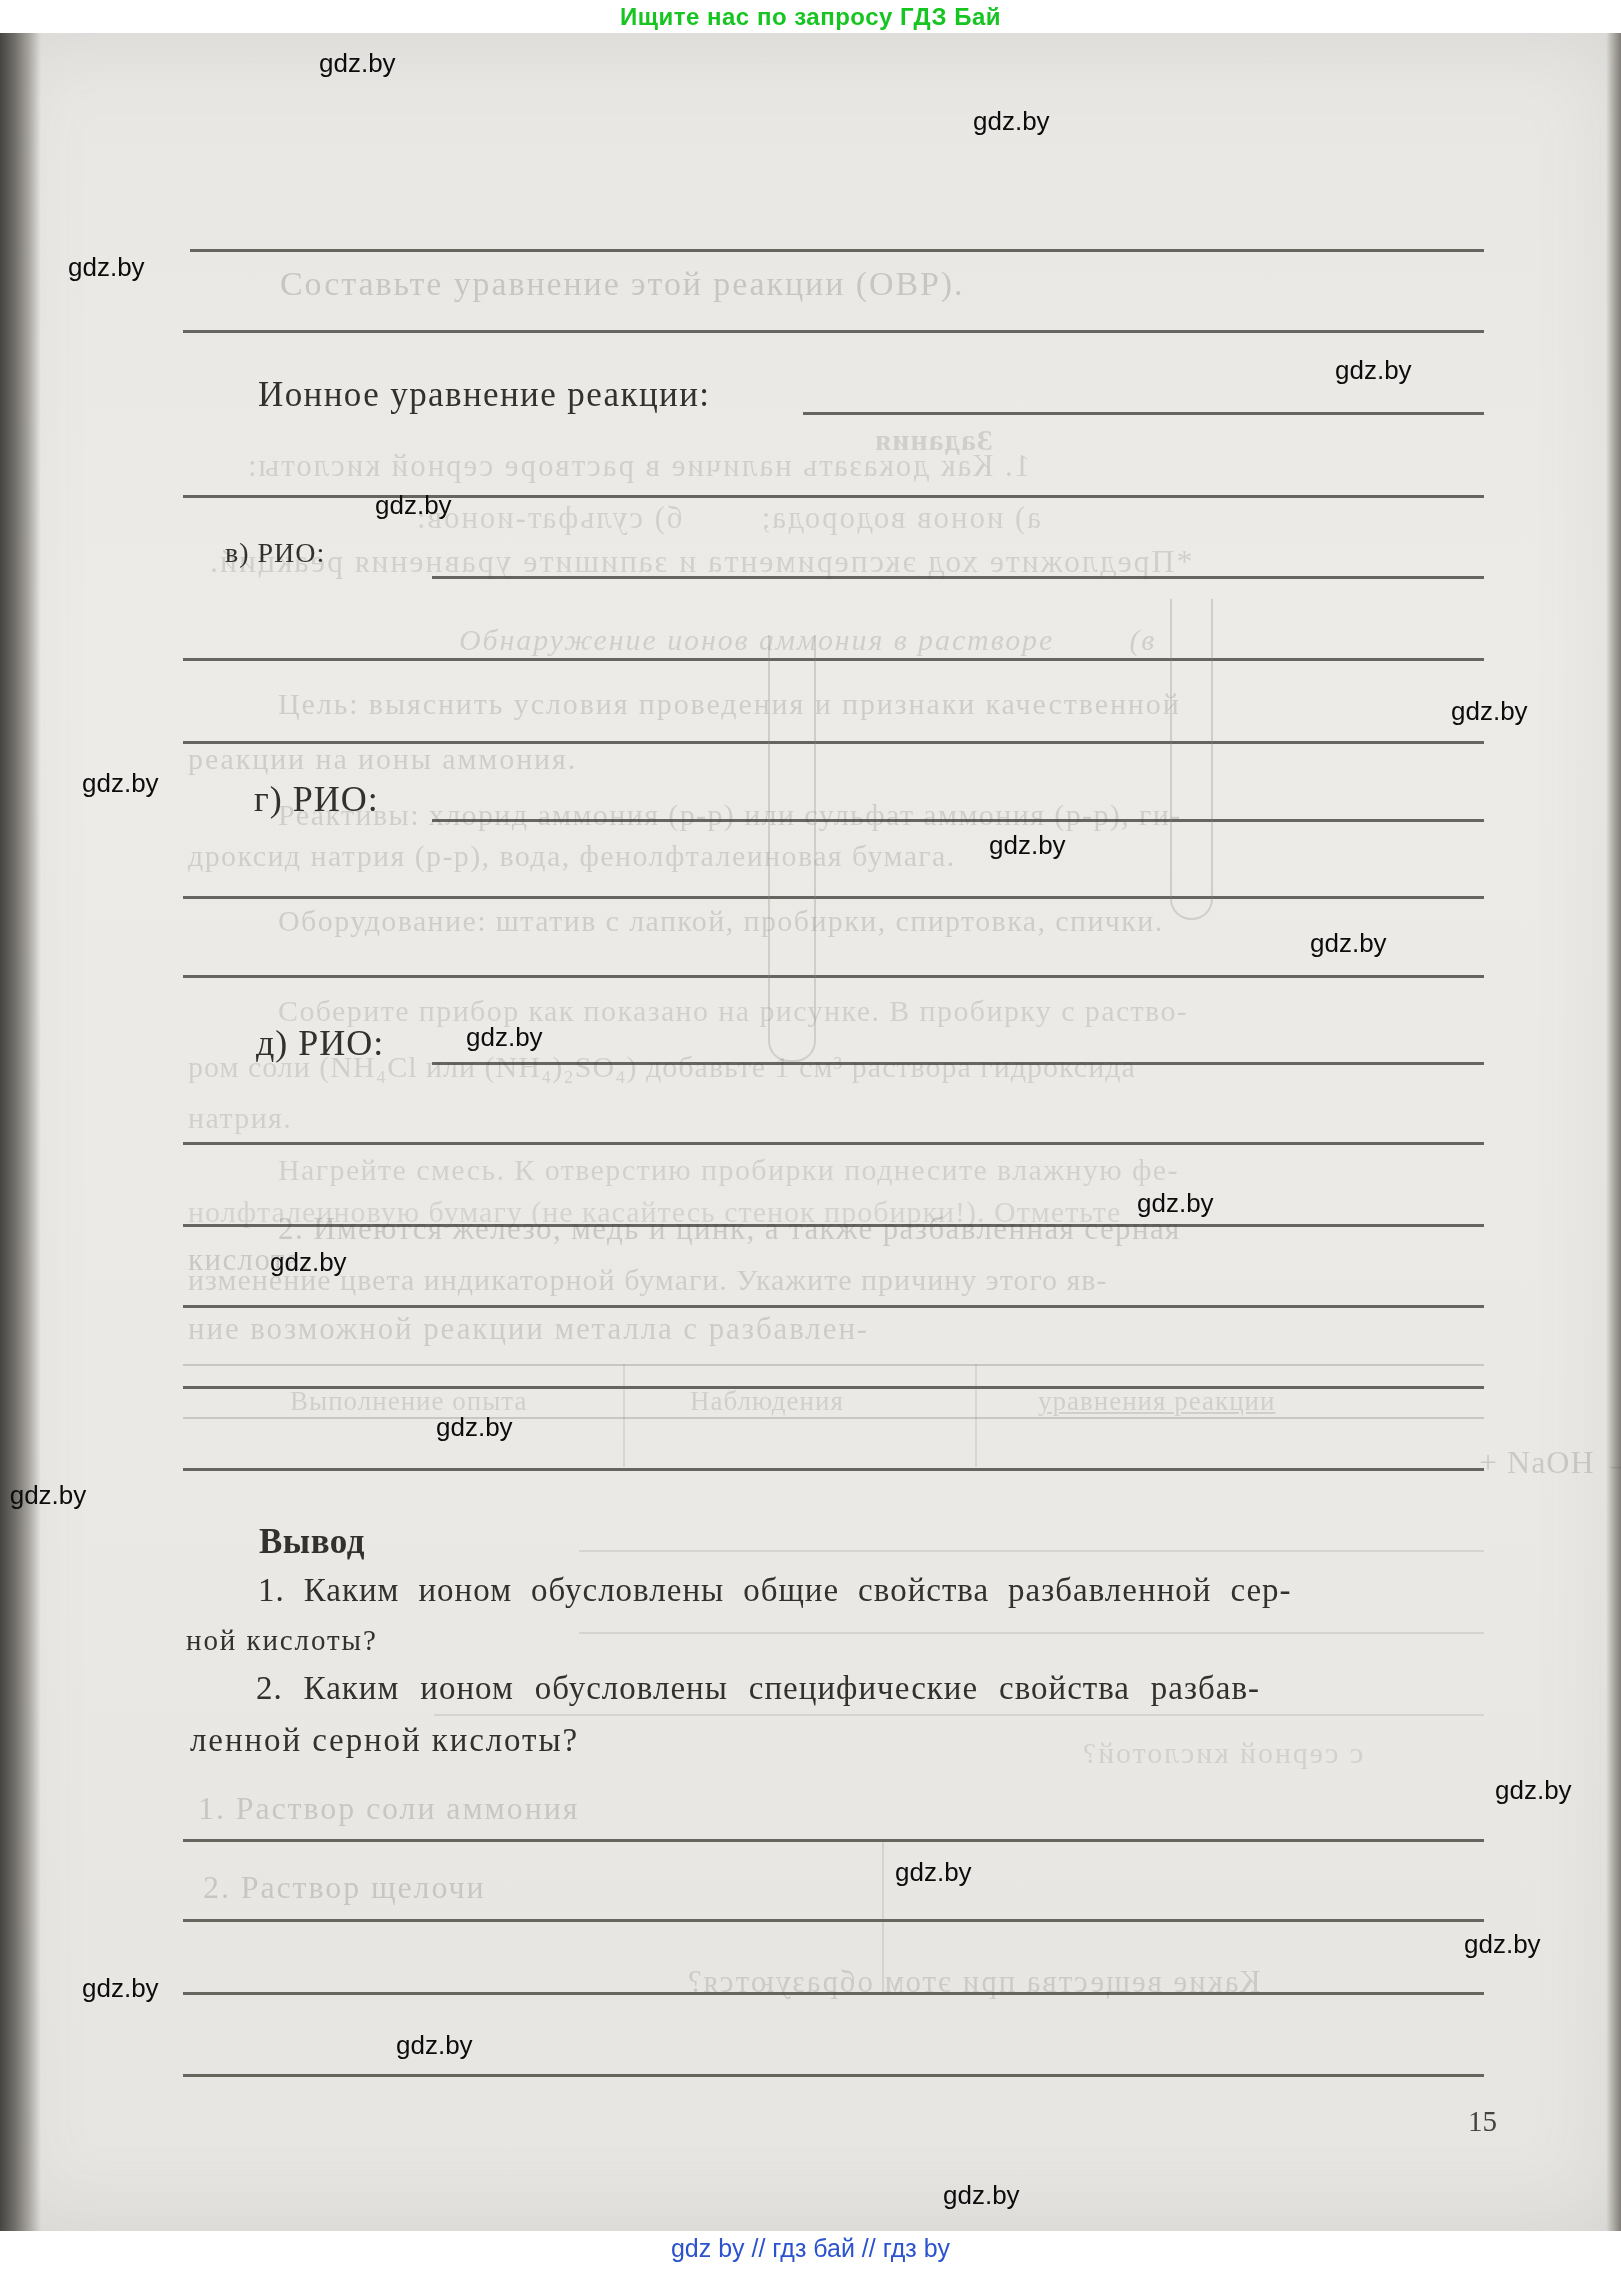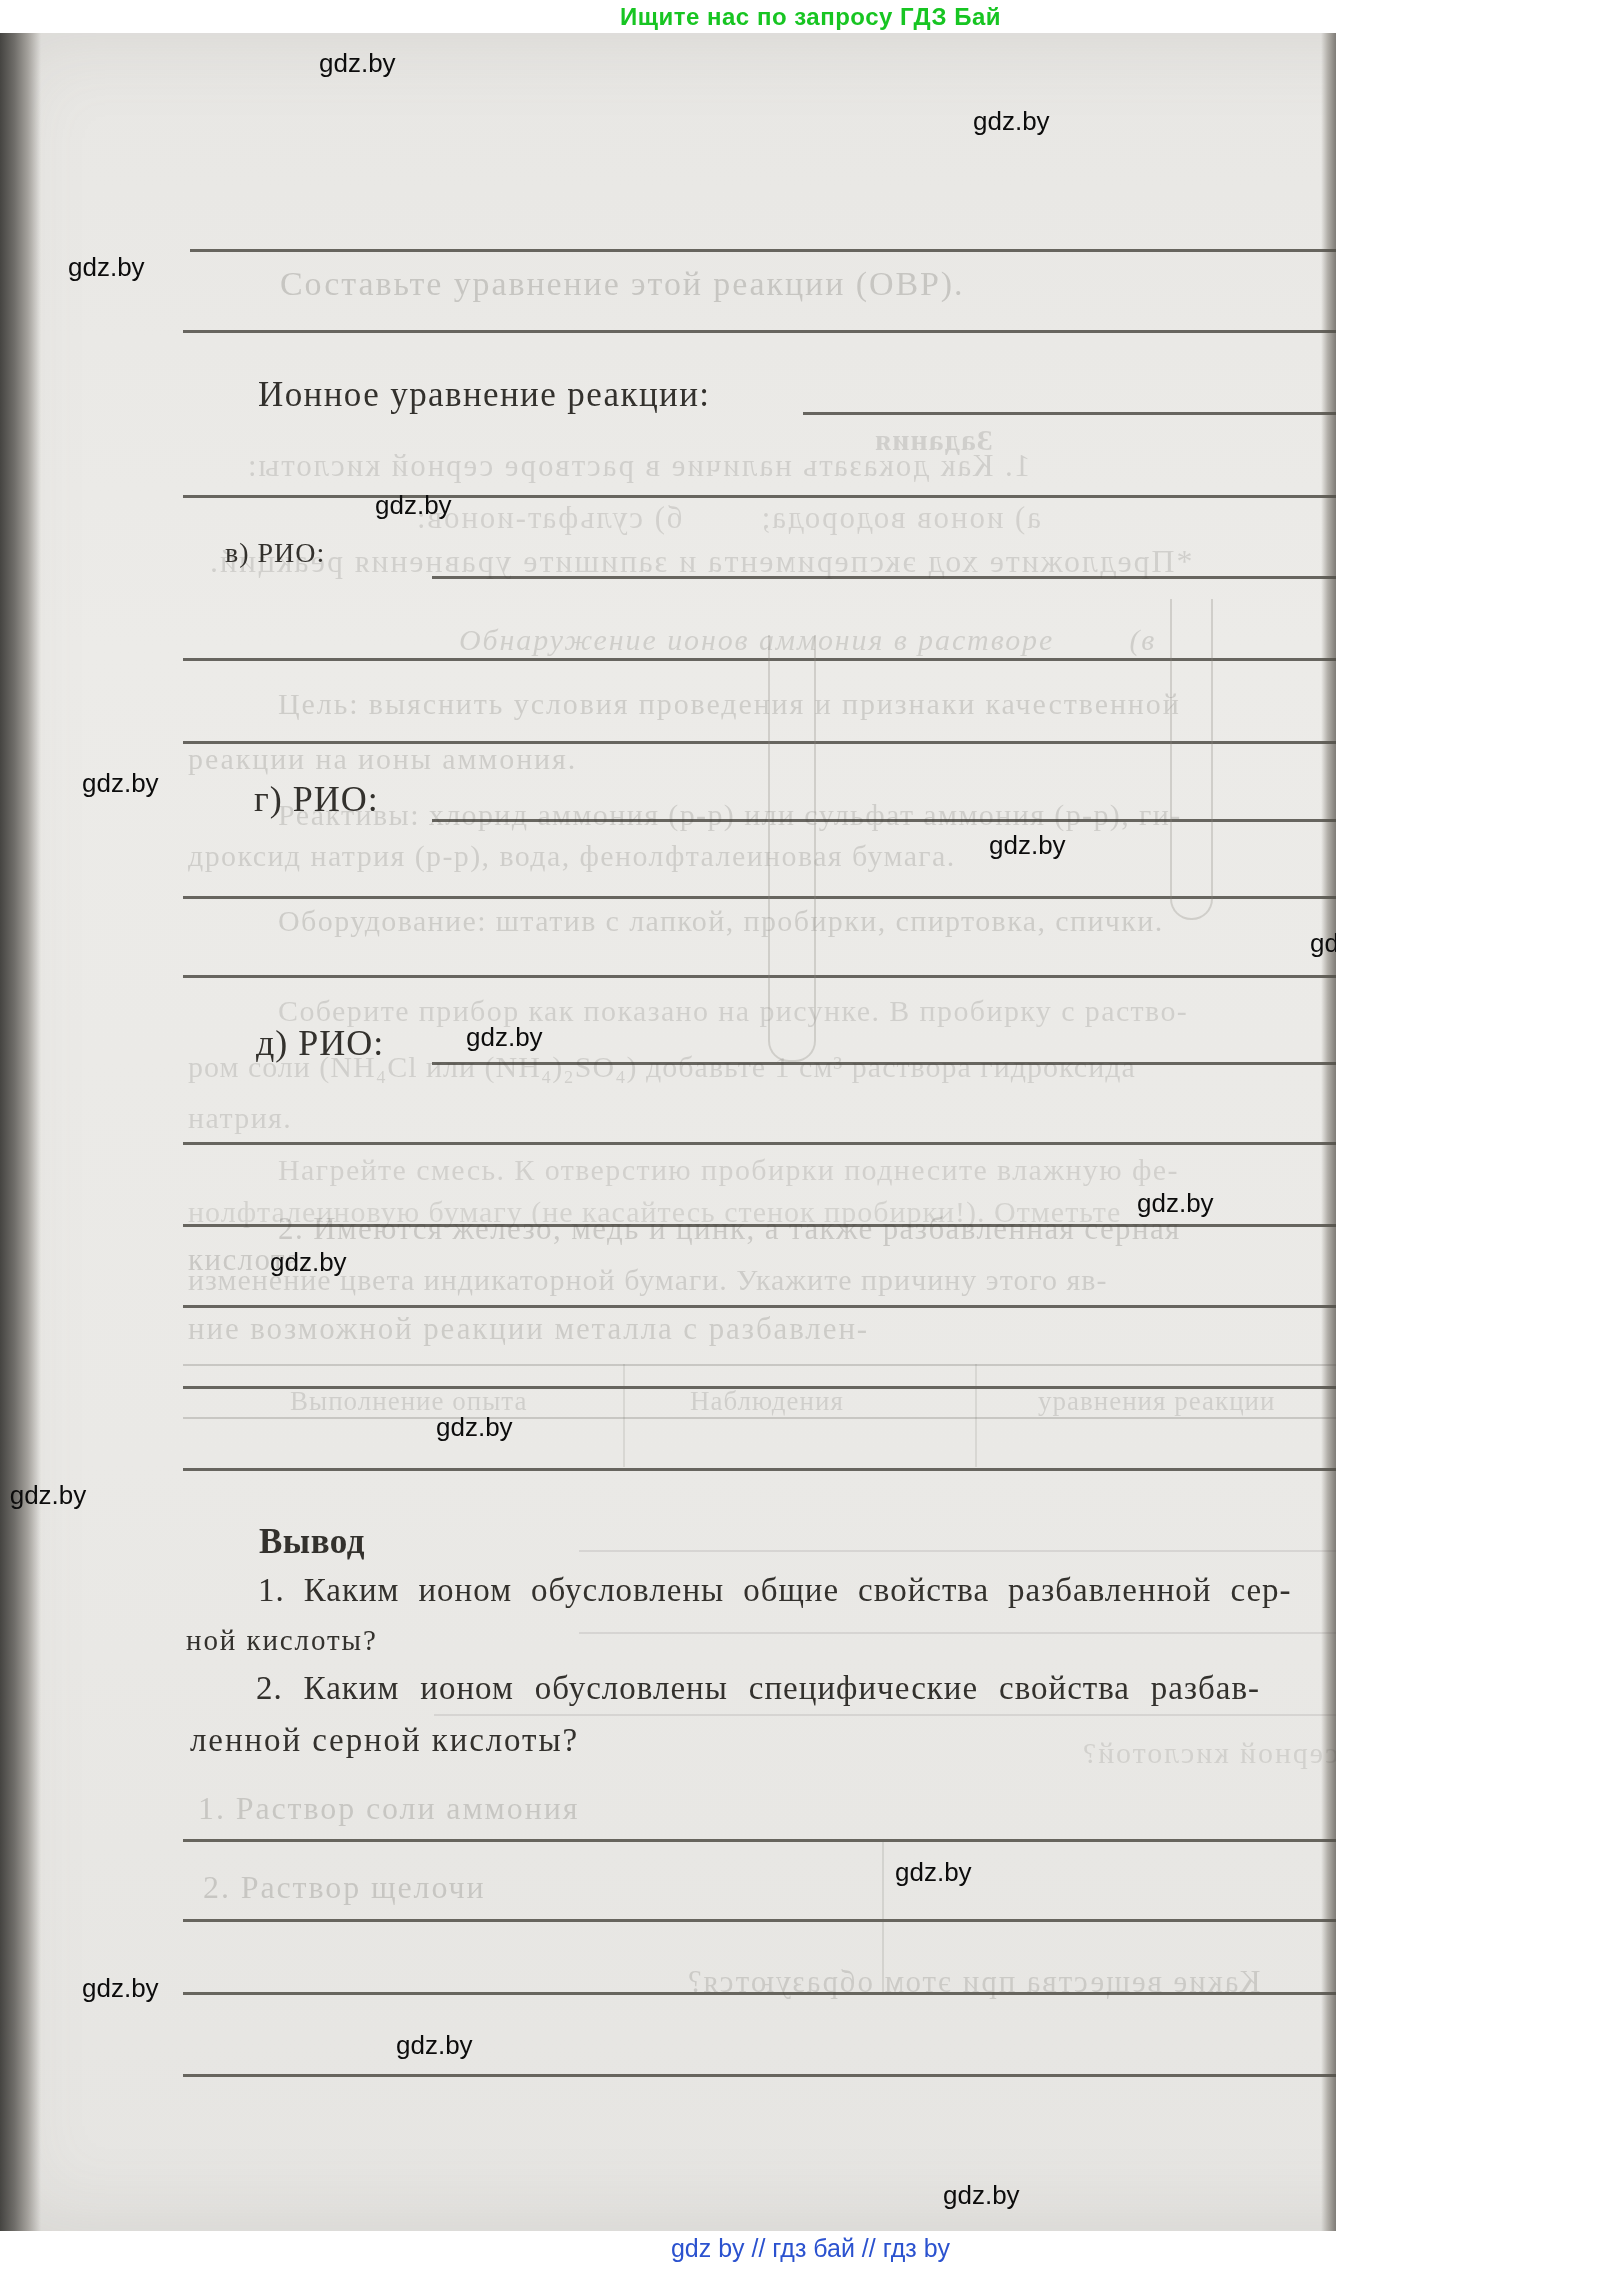--- a/index.html
+++ b/index.html
@@ -1,16 +1,16 @@
 <!DOCTYPE html>
 <html><head>
 <meta charset="utf-8">
 <style>
   html,body{margin:0;padding:0;background:#ffffff;}
-  #stage{position:relative;width:1336px;height:2272px;overflow:hidden;background:#ffffff;
+  #stage{position:relative;width:1621px;height:2272px;overflow:hidden;background:#ffffff;
          font-family:"Liberation Serif","DejaVu Serif",serif;}
   .abs{position:absolute;}
   
   #photo{position:absolute;left:0;top:33px;width:1621px;height:2198px;
          background:linear-gradient(180deg,#e8e7e4,#ecebe8 28%,#eae9e6 65%,#e6e5e2);
          box-shadow:inset 0 0 87px rgba(118,113,105,.16);}
   #edgeL{position:absolute;left:0;top:33px;height:2198px;width:41px;
          background:linear-gradient(90deg,#454441,#6f6d69 35%,#a4a19c 68%,rgba(234,233,230,0));}
   #edgeR{position:absolute;right:0;top:33px;height:2198px;width:15.4px;
          background:linear-gradient(270deg,#7f7c77,#b2afa9 55%,rgba(234,233,230,0));}
@@ -88,21 +88,21 @@
       <div class="ghost" style="left: 188px; top: 1050px; font-size: 30px; opacity: 0.15; letter-spacing: 1px;">ром соли (NH₄Cl или (NH₄)₂SO₄) добавьте 1 см³ раствора гидроксида</div>
       <div class="ghost" style="left: 188px; top: 1101px; font-size: 30px; opacity: 0.15; letter-spacing: 1.4px;">натрия.</div>
       <div class="ghost" style="left: 278px; top: 1153px; font-size: 30px; opacity: 0.14; letter-spacing: 1.4px;">Нагрейте смесь. К отверстию пробирки поднесите влажную фе-</div>
       <div class="ghost" style="left: 188px; top: 1195px; font-size: 30px; opacity: 0.13; letter-spacing: 1px;">нолфталеиновую бумагу (не касайтесь стенок пробирки!). Отметьте</div>
       <div class="ghost" style="left: 278px; top: 1211px; font-size: 31px; opacity: 0.19; letter-spacing: 1.4px;">2. Имеются железо, медь и цинк, а также разбавленная серная</div>
       <div class="ghost" style="left: 188px; top: 1242px; font-size: 31px; opacity: 0.19; letter-spacing: 1.4px;">кислота.</div>
       <div class="ghost" style="left: 188px; top: 1263px; font-size: 30px; opacity: 0.16; letter-spacing: 1px;">изменение цвета индикаторной бумаги. Укажите причину этого яв-</div>
       <div class="ghost" style="left: 188px; top: 1311px; font-size: 31px; opacity: 0.17; letter-spacing: 1.9px;">ние возможной реакции металла с разбавлен-</div>
       <div class="ghost" style="left: 290px; top: 1386px; font-size: 27px; opacity: 0.15; letter-spacing: 1px;">Выполнение опыта</div>
       <div class="ghost" style="left: 690px; top: 1386px; font-size: 27px; opacity: 0.15; letter-spacing: 1px;">Наблюдения</div>
-      <div class="ghost" style="left: 1038px; top: 1386px; font-size: 27px; opacity: 0.15; letter-spacing: 1px;">уравнения реакции</div>
+      <div class="ghost" style="left: 1038px; top: 1386px; font-size: 27px; opacity: 0.15; letter-spacing: 1px; text-decoration: underline;">уравнения реакции</div>
       <div class="ghost" style="left: 1443px; top: 1444px; font-size: 32px; opacity: 0.18; letter-spacing: 1px; margin-left: 36px;">+ NaOH →</div>
       <div class="ghost mir" style="left: 1081px; top: 1736px; font-size: 30px; opacity: 0.13; letter-spacing: 1.9px;">с серной кислотой?</div>
       <div class="ghost" style="left: 198px; top: 1790px; font-size: 32px; opacity: 0.19; letter-spacing: 1.9px;">1. Раствор соли аммония</div>
       <div class="ghost" style="left: 203px; top: 1869px; font-size: 32px; opacity: 0.19; letter-spacing: 1.9px;">2. Раствор щелочи</div>
       <div class="ghost mir" style="left: 686px; top: 1964px; font-size: 31px; opacity: 0.16; letter-spacing: 1.9px;">Какие вещества при этом образуются?</div>
       <div class="wm" style="left: 319px; top: 48px;">gdz.by</div>
       <div class="wm" style="left: 973px; top: 106px;">gdz.by</div>
       <div class="wm" style="left: 68px; top: 252px;">gdz.by</div>
       <div class="wm" style="left: 1335px; top: 355px;">gdz.by</div>
       <div class="wm" style="left: 375px; top: 490px;">gdz.by</div>

